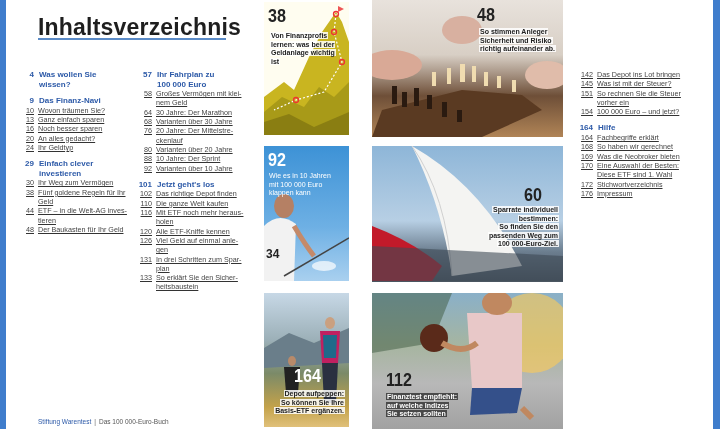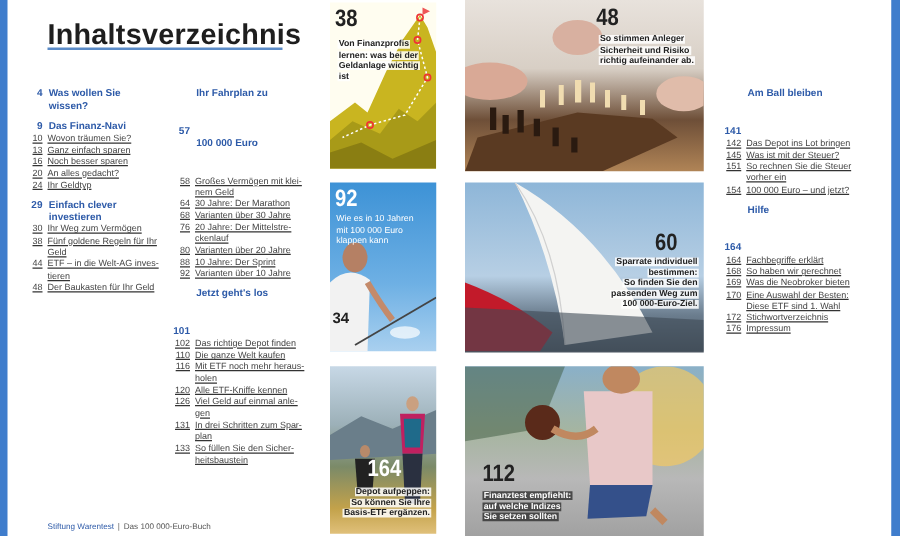--- a/index.html
+++ b/index.html
@@ -11,21 +11,21 @@
     .title-rule { position: absolute; left: 38px; top: 38px; width: 188px; height: 2px; background: #5b8bc7; }
 
     .col { position: absolute; font-size: 7.2px; line-height: 9.3px; }
     .entry { display: flex; text-decoration: underline; }
     .entry .num { width: 12px; text-align: right; margin-right: 4px; flex-shrink: 0; color: #444; }
     .entry .txt { color: #444; text-align: center; }
     .col.wide .entry .num { width: 15px; }
     .chap { display: flex; font-weight: bold; color: #2d5aa8; font-size: 8px; line-height: 9.6px; margin-top: 7px; }
     .chap:first-child { margin-top: 0; }
     .chap .num { width: 12px; text-align: right; margin-right: 5px; flex-shrink: 0; }
-    .col.wide .chap .num { width: 15px; margin-top: 30px; }
+    .col.wide .chap .num { width: 15px; }
 
     .tile { position: absolute; overflow: hidden; }
     .tile .bignum { position: absolute; font-weight: bold; font-size: 19px; font-family: "Liberation Sans", sans-serif; transform: scaleX(0.85); transform-origin: left top; }
     .tile .cap { position: absolute; font-size: 7px; line-height: 8.5px; font-weight: bold; }
     .cap span { background: rgba(255,255,255,0.85); padding: 0 1px; }
     .cap.dark span { background: rgba(30,30,30,0.7); color: #fff; }
 
     .footer { position: absolute; left: 38px; top: 418px; font-size: 6.5px; color: #2d5aa8; }
     .footer .sep { color: #666; margin: 0 3px; }
     .footer .book { color: #555; }
@@ -185,32 +185,28 @@
     <div class="entry">
       <span class="num">131</span>
       <span class="txt">In drei Schritten zum Spar-</span>
     </div>
     <div class="entry">
       <span class="num"></span>
       <span class="txt">plan</span>
     </div>
     <div class="entry">
       <span class="num">133</span>
-      <span class="txt">So füllen Sie den Sicher-</span>
+      <span class="txt">So erklärt Sie den Sicher-</span>
     </div>
     <div class="entry">
       <span class="num"></span>
       <span class="txt">heitsbaustein</span>
     </div>
   </div>
 <div class="col wide" id="col3" style="left:578px; top:70px; width:130px;">
-    <div class="chap">
-      <span class="num">141</span>
-      <span class="txt">Am Ball bleiben</span>
-    </div>
     <div class="entry">
       <span class="num">142</span>
       <span class="txt">Das Depot ins Lot bringen</span>
     </div>
     <div class="entry">
       <span class="num">145</span>
       <span class="txt">Was ist mit der Steuer?</span>
     </div>
     <div class="entry">
       <span class="num">151</span>

